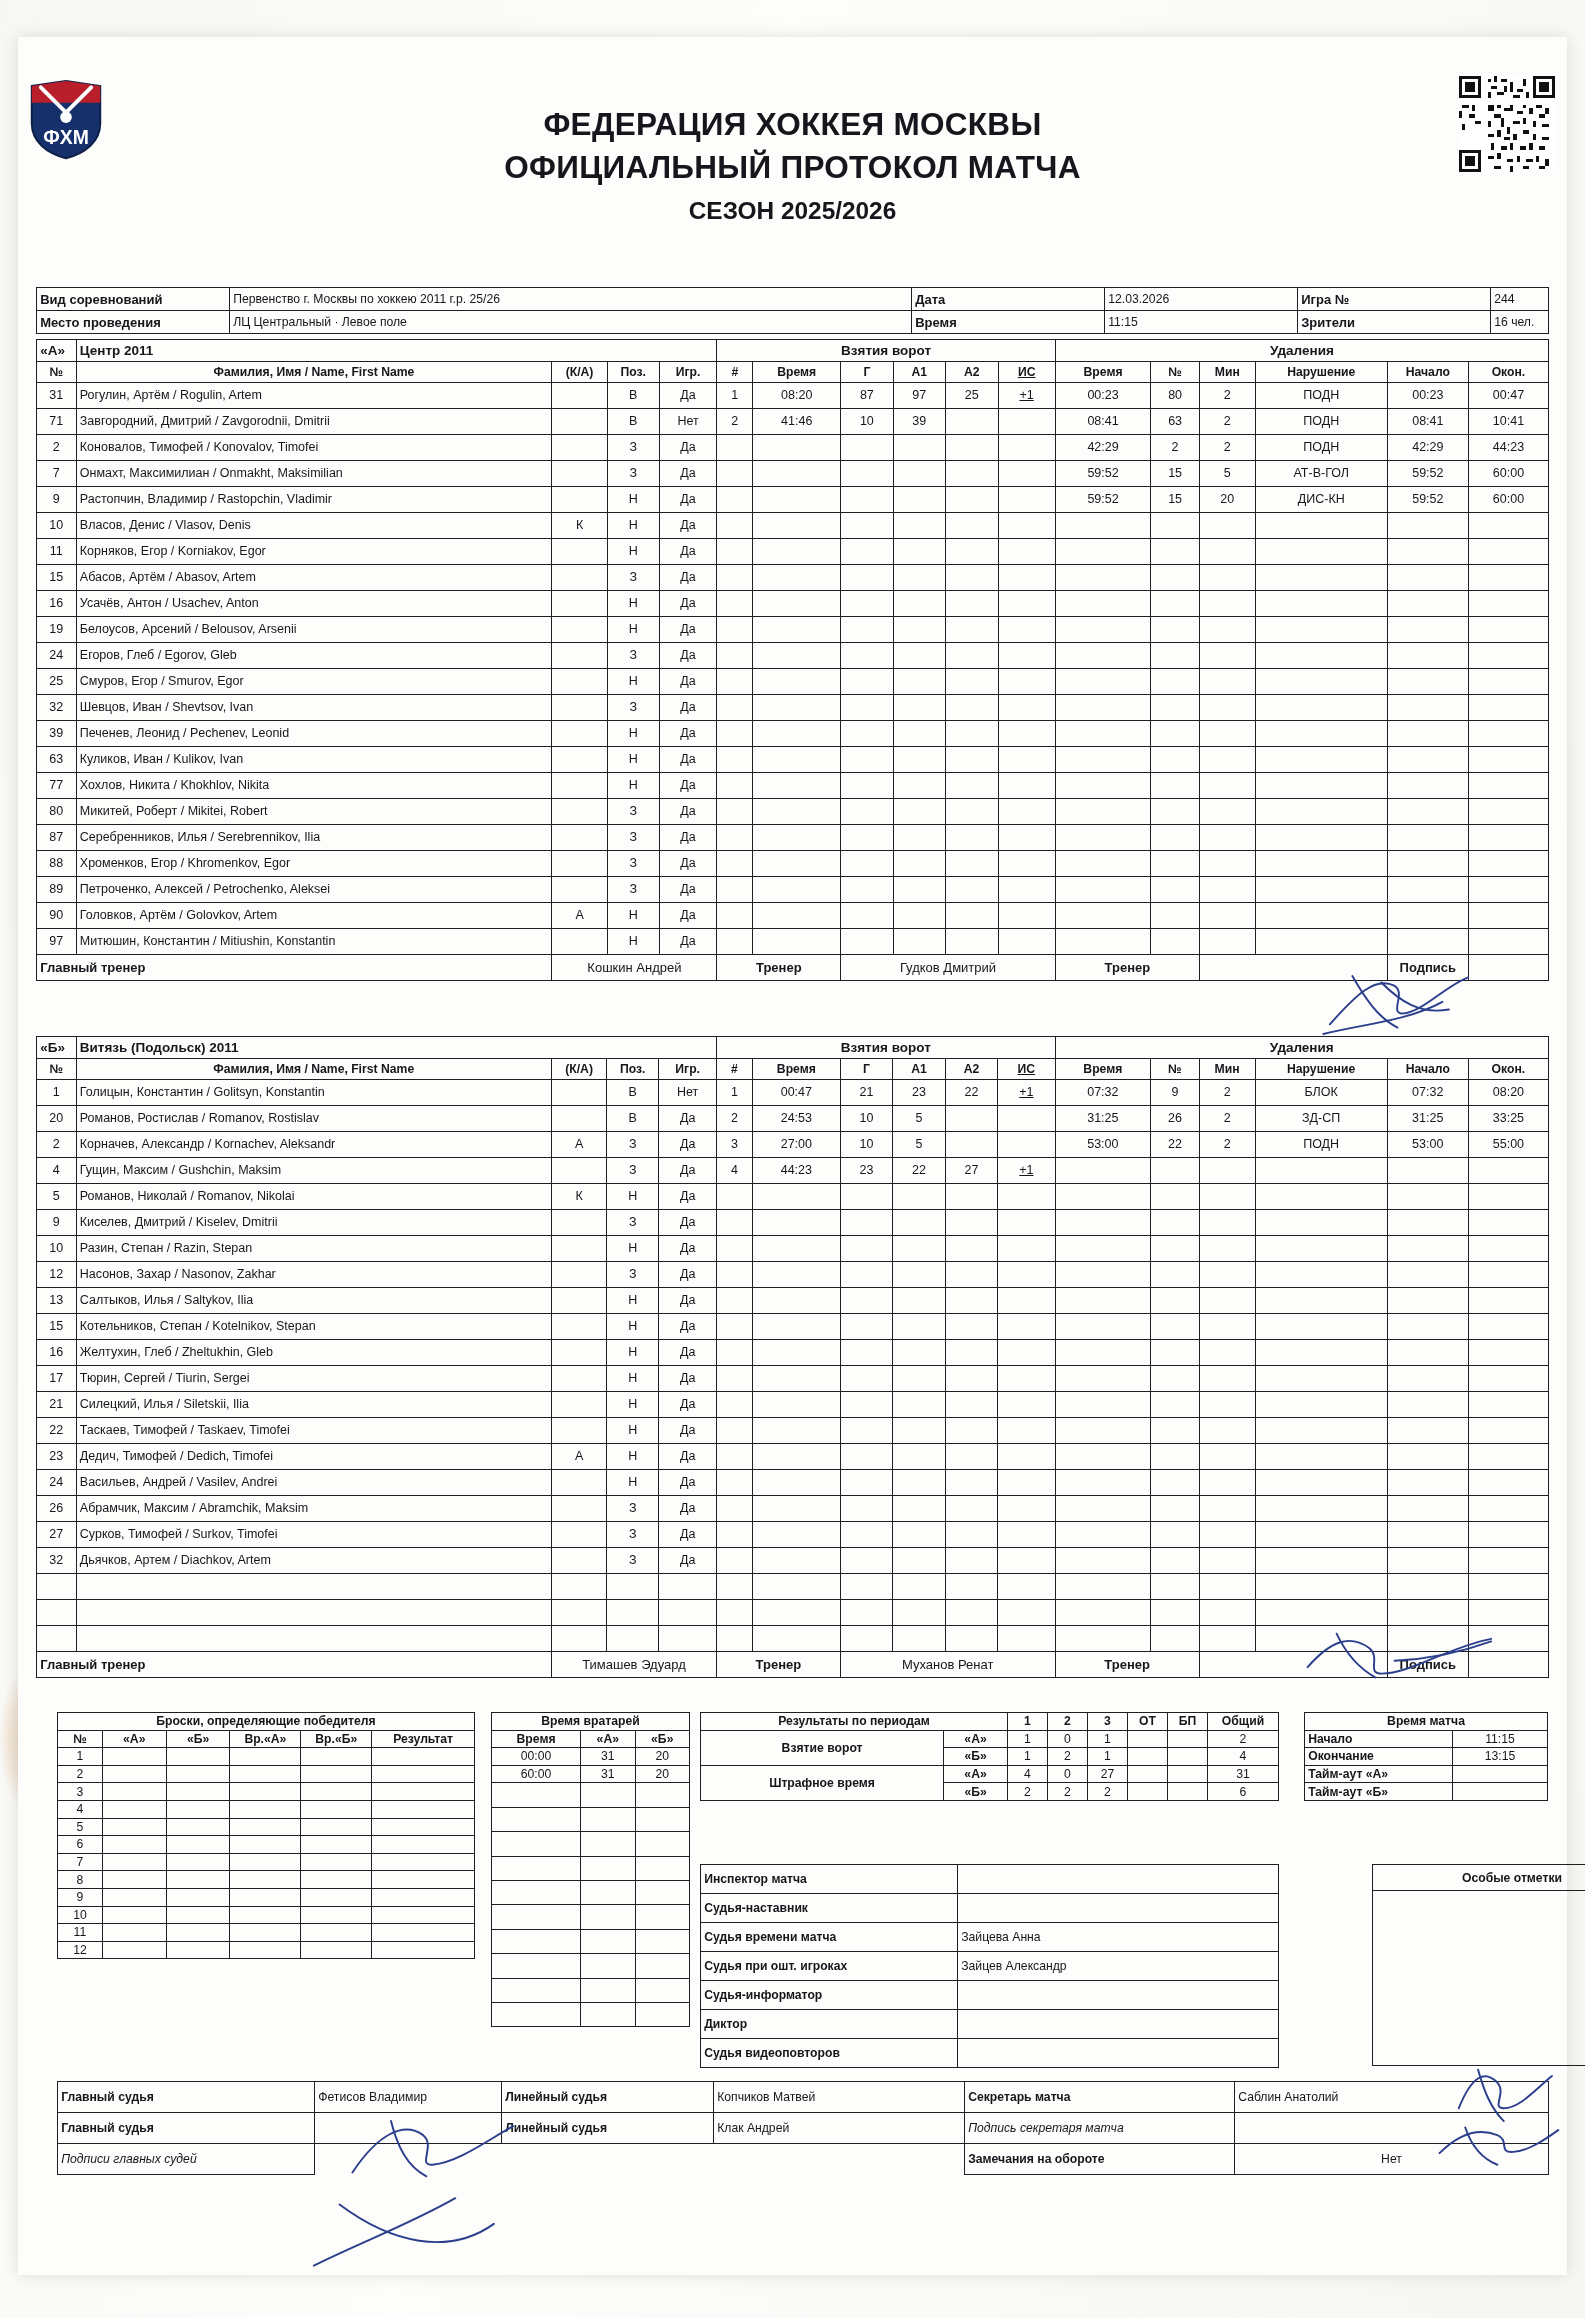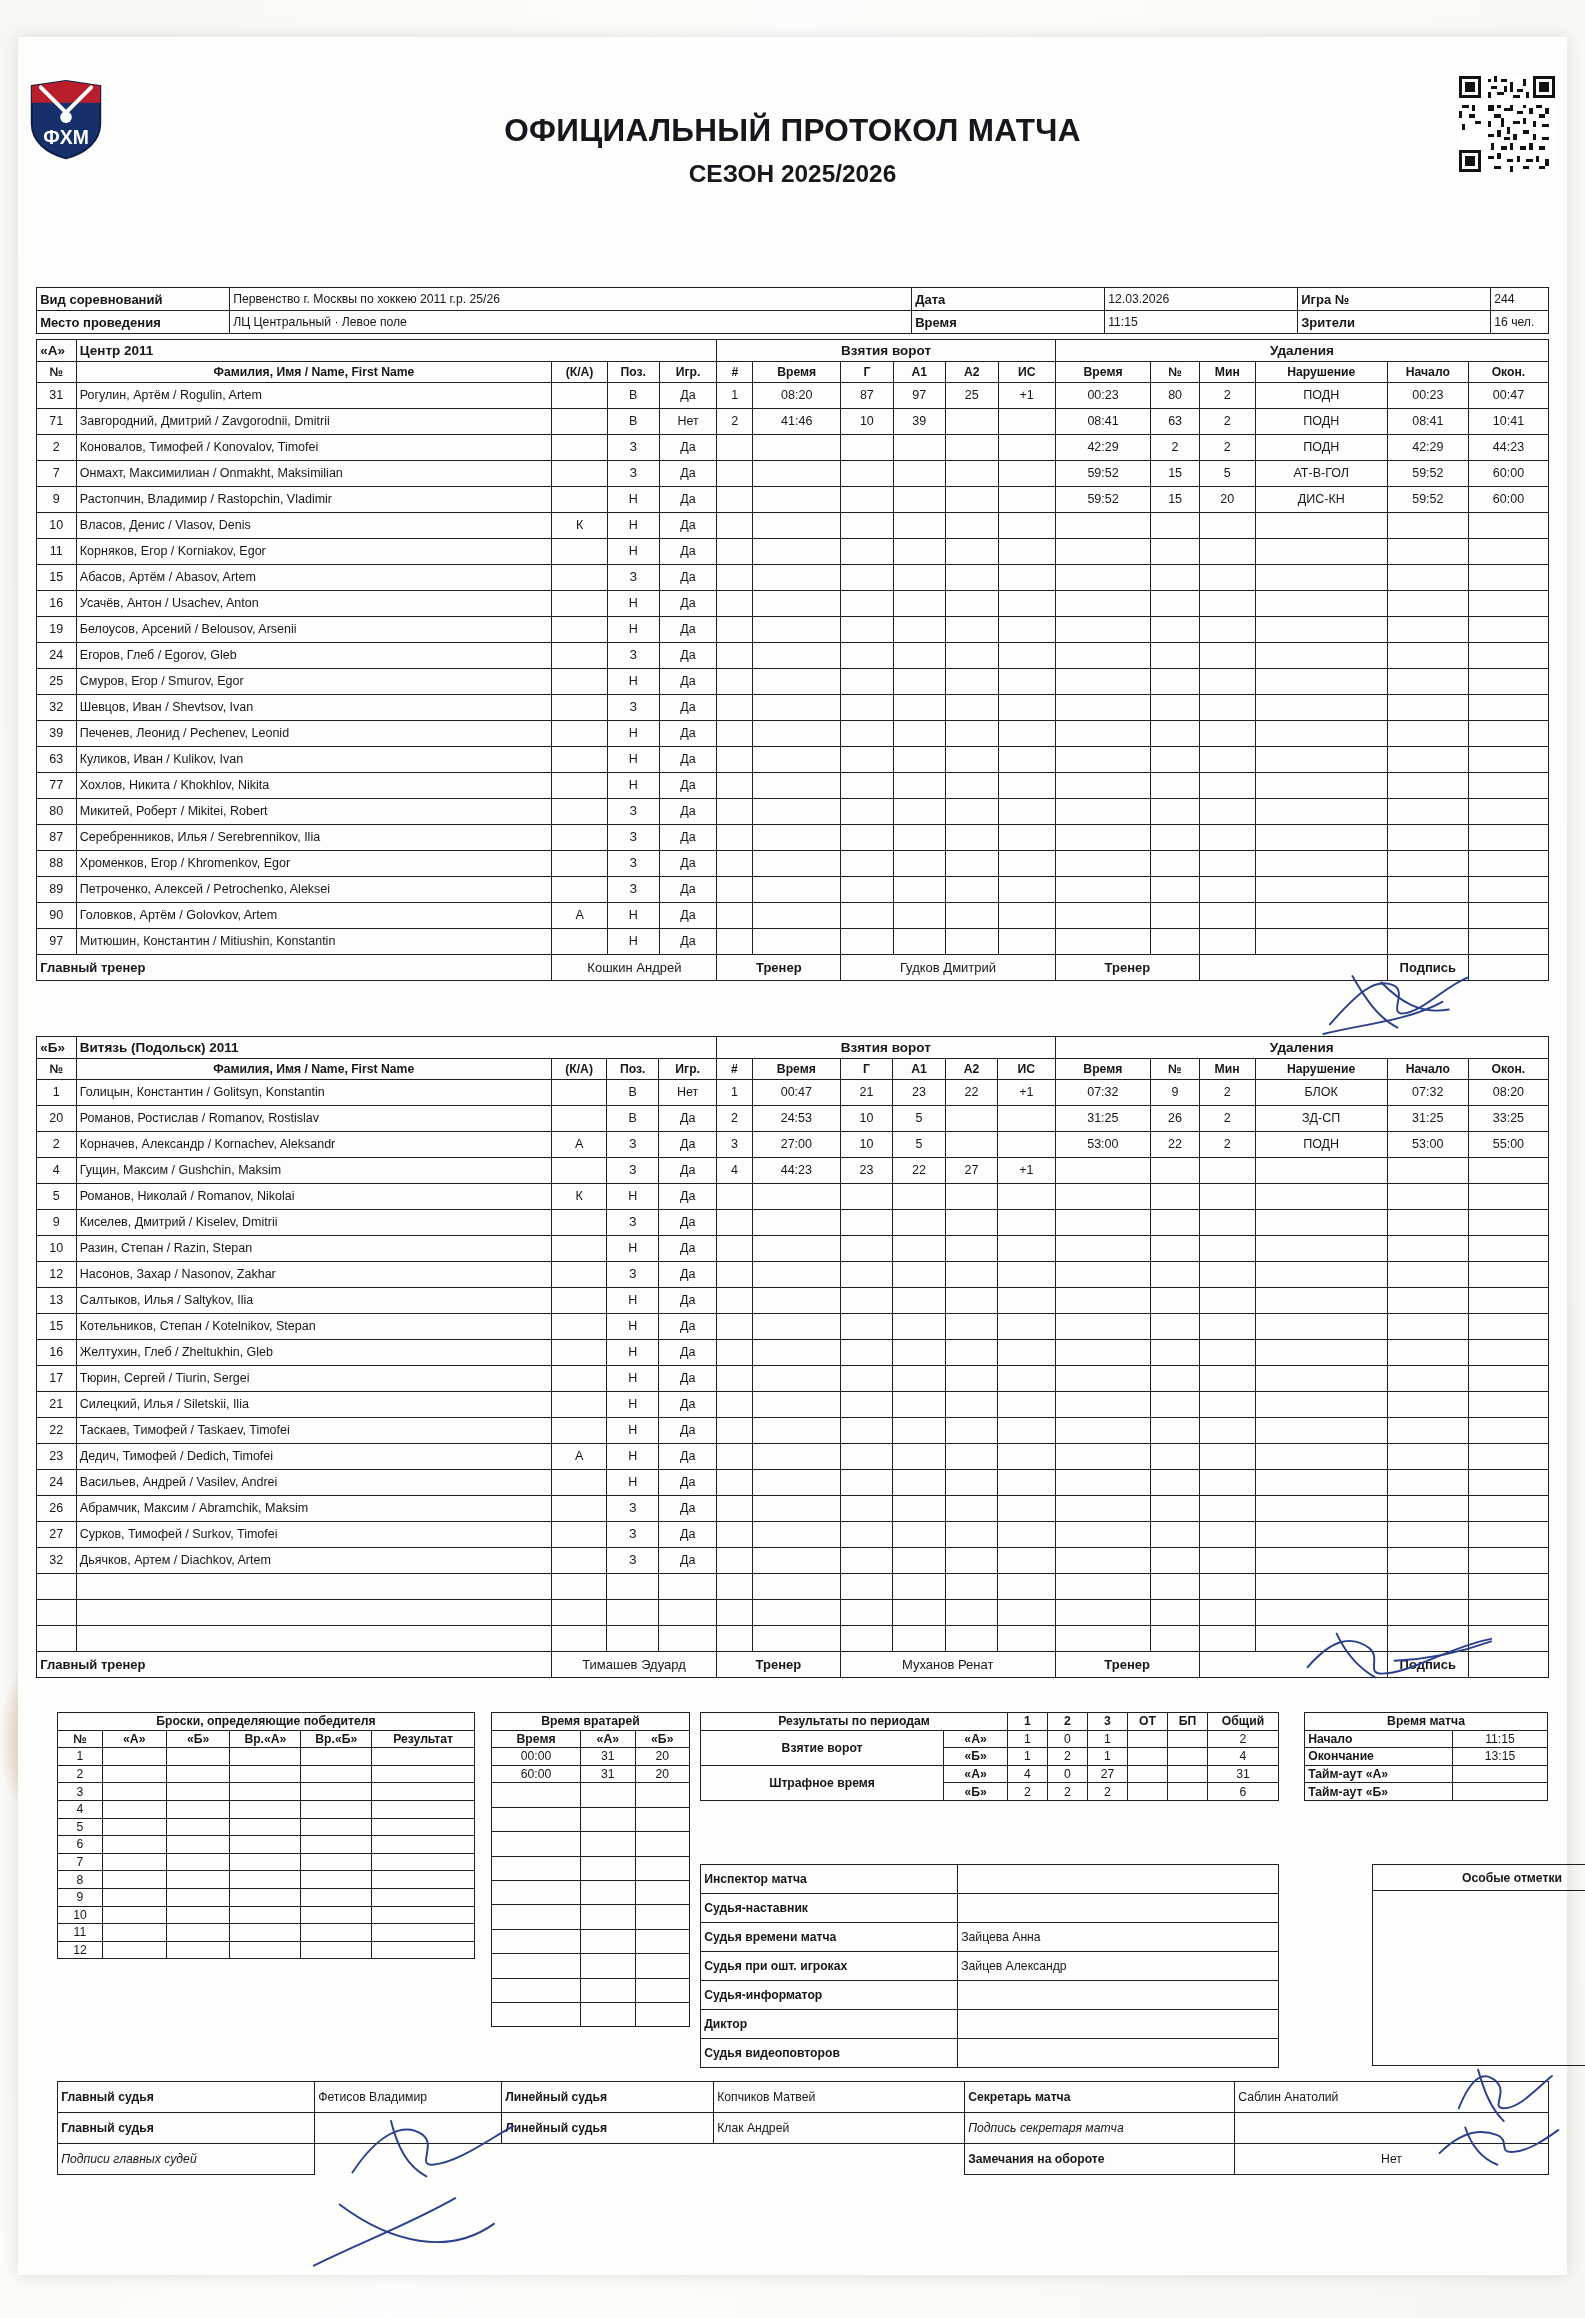--- a/index.html
+++ b/index.html
@@ -54,21 +54,21 @@
   .l { text-align:left; }
   .num { width:40px; text-align:center; }
   .nm  { width:495px; }
   .ka  { width:57px; text-align:center; }
   .poz { width:53px; text-align:center; }
   .igr { width:59px; text-align:center; }
   .gn  { width:37px; text-align:center; }
   .gt  { width:90px; text-align:center; }
   .gg  { width:54px; text-align:center; }
   .ga  { width:54px; text-align:center; }
-  .gis { width:59px; text-align:center; }
+  .gis { width:59px; text-align:center;text-decoration:underline; }
   .pt  { width:98px; text-align:center; }
   .pn  { width:50px; text-align:center; }
   .pm  { width:57px; text-align:center; }
   .pv  { width:135px; text-align:center; }
   .pb  { width:82px; text-align:center; }
   .pe  { width:82px; text-align:center; }
 
   .coachrow td { height:26px; font-size:13px;margin-left:16px; }
   .coachrow .bl { font-weight:bold; }
 
@@ -179,20 +179,21 @@
             <rect x="27" y="26" width="1" height="2"></rect>
           <rect x="11" y="28" width="2" height="1"></rect>
             <rect x="16" y="28" width="1" height="2"></rect>
             <rect x="20" y="28" width="2" height="1"></rect>
           <rect x="25" y="28" width="2" height="1"></rect>
         </g>
       </svg>
     </div>
 
     <div class="title-block">
+      <div class="title-1">ФЕДЕРАЦИЯ ХОККЕЯ МОСКВЫ</div>
       <div class="title-2">ОФИЦИАЛЬНЫЙ ПРОТОКОЛ МАТЧА</div>
       <div class="title-3">СЕЗОН 2025/2026</div>
     </div>
 
     <table class="info">
       <tbody>
           <tr>
         <td class="lbl">Вид соревнований</td>
         <td class="val" style="width:682px">Первенство г. Москвы по хоккею 2011 г.р. 25/26</td>
         <td class="lbl" style="width:129px">Дата</td>

